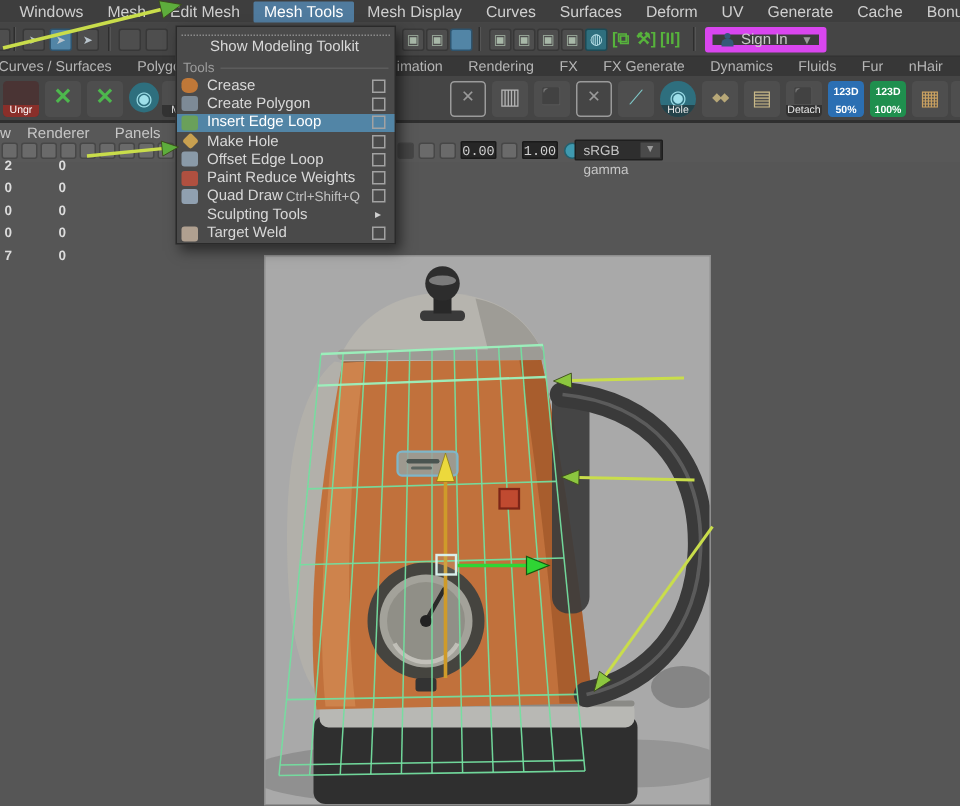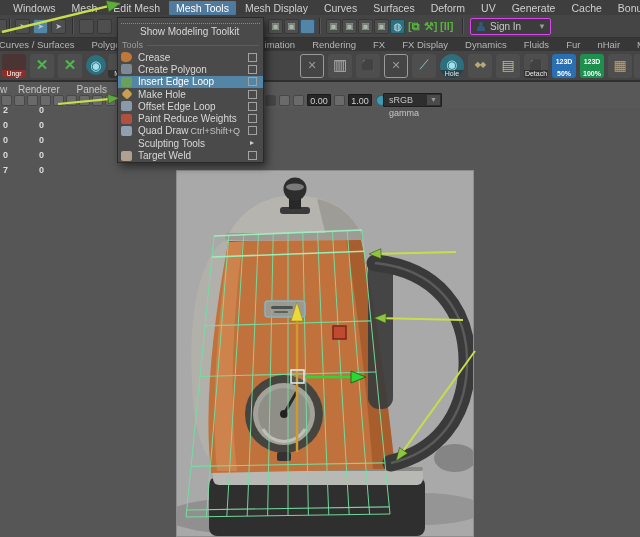--- a/index.html
+++ b/index.html
@@ -16,21 +16,21 @@
               box-sizing:border-box;z-index:4;}
   .sep{position:absolute;top:3px;width:1px;height:16px;background:#2e2e2e;border-right:1px solid #555;}
   .sicon{position:absolute;top:4px;width:15px;height:15px;background:#4e4e4e;border:1px solid #383838;
          border-radius:2px;box-sizing:border-box;}
   .sicon.active{background:#5285a6;border-color:#2e546e;}
   .sicon.glyph::before{content:"➤";font-size:8px;color:#b9c4cc;display:block;text-align:center;line-height:13px;}
   .sicon.cam::before{content:"▣";font-size:9px;color:#a8b8a8;display:block;text-align:center;line-height:13px;}
   .sicon.globe{background:#2f6f7e;border-color:#1d4a55;}
   .sicon.globe::before{content:"◍";font-size:10px;color:#bfe6ee;display:block;text-align:center;line-height:13px;}
   .brk{position:absolute;top:3px;height:16px;color:#57b33c;font-size:11px;font-weight:bold;line-height:16px;}
-  #signin{position:absolute;left:470px;top:3px;width:81px;height:17px;background:#3c3c3c;border:1px solid #d946ef;
+  #signin{position:absolute;left:470px;top:3px;width:81px;height:17px;background:#3c3c3c;border:5px solid #d946ef;
           border-radius:2px;display:flex;align-items:center;font-size:10px;color:#c9c9c9;box-sizing:border-box;}
   #signin .person{width:10px;height:10px;margin:0 4px 0 5px;position:relative;}
   #signin .person::before{content:"";position:absolute;left:3px;top:0;width:4px;height:4px;border-radius:50%;background:#35597a;}
   #signin .person::after{content:"";position:absolute;left:1px;top:4px;width:8px;height:5px;border-radius:3px 3px 0 0;background:#35597a;}
   #signin .dd{margin-left:auto;margin-right:4px;color:#9a9a9a;font-size:8px;}
   
   #shelftabs{left:0;top:38px;width:640px;height:13px;background:#373737;display:flex;align-items:center;
              font-size:9.5px;color:#b5b5b5;white-space:nowrap;overflow:hidden;z-index:3;}
   .tab{padding:0 9px;margin-left:-1px;}
   #shelftabs .first{margin-left:-10px;}
@@ -58,21 +58,21 @@
   .shungr{background:#4a3434;}
   .shungr .lab{background:#8a2f2a;color:#fff;}
   
   #panelmenu{left:0;top:84px;width:176px;height:11px;font-size:10px;color:#c6c6c6;z-index:2;}
   #panelmenu span{margin-right:14px;}
   #vpbar{left:0;top:95px;width:640px;height:13px;z-index:2;}
   .vicon{position:absolute;top:0;width:11px;height:11px;background:#6a6a6a;border:1px solid #474747;
          border-radius:2px;box-sizing:border-box;}
   .vicon.teal{background:#3f9ab0;border-color:#24606e;}
   .vfield{position:absolute;top:-1px;height:12px;background:#262626;border:1px solid #1a1a1a;color:#cfcfcf;
-          font-size:9px;line-height:12px;text-align:center;border-radius:1px;box-sizing:border-box;}
+          font-size:9px;line-height:12px;text-align:center;border-radius:1px;box-sizing:border-box;font-family:Liberation Mono, monospace;}
   #viewdd{position:absolute;left:383px;top:-2px;width:59px;height:14px;background:#2e2e2e;border:1px solid #1e1e1e;
           color:#c6c6c6;font-size:9px;line-height:13px;padding-left:5px;box-sizing:border-box;border-radius:1px;}
   #viewdd .arrowbox{position:absolute;right:1px;top:1px;width:13px;height:10px;background:#4a4a4a;color:#9a9a9a;
           font-size:7px;text-align:center;line-height:10px;}
   
   #viewport{left:0;top:108px;width:640px;height:429px;background:#565656;z-index:1;}
   .hudnum{position:absolute;font-size:9px;font-weight:bold;color:#dcdcdc;width:14px;text-align:right;}
   #photo{position:absolute;left:176px;top:62px;width:298px;height:367px;background:#a9a9a9;
          border:1px solid #8e8e8e;box-sizing:border-box;}
   
@@ -159,21 +159,21 @@
 </div>
 
 <div id="shelftabs" class="abs">
   <span class="tab first">Curves / Surfaces</span>
   <span class="tab">Polygons</span>
   <span class="tab">Sculpting</span>
   <span class="tab">Rigging</span>
   <span class="tab">Animation</span>
   <span class="tab">Rendering</span>
   <span class="tab">FX</span>
-  <span class="tab">FX Display</span>
+  <span class="tab">FX Generate</span>
   <span class="tab">Dynamics</span>
   <span class="tab">Fluids</span>
   <span class="tab">Fur</span>
   <span class="tab">nHair</span>
   <span class="tab">Muscle</span>
 
 </div>
 
 <div id="shelfrow" class="abs">
   <div class="shicon shungr" style="left:2px">

